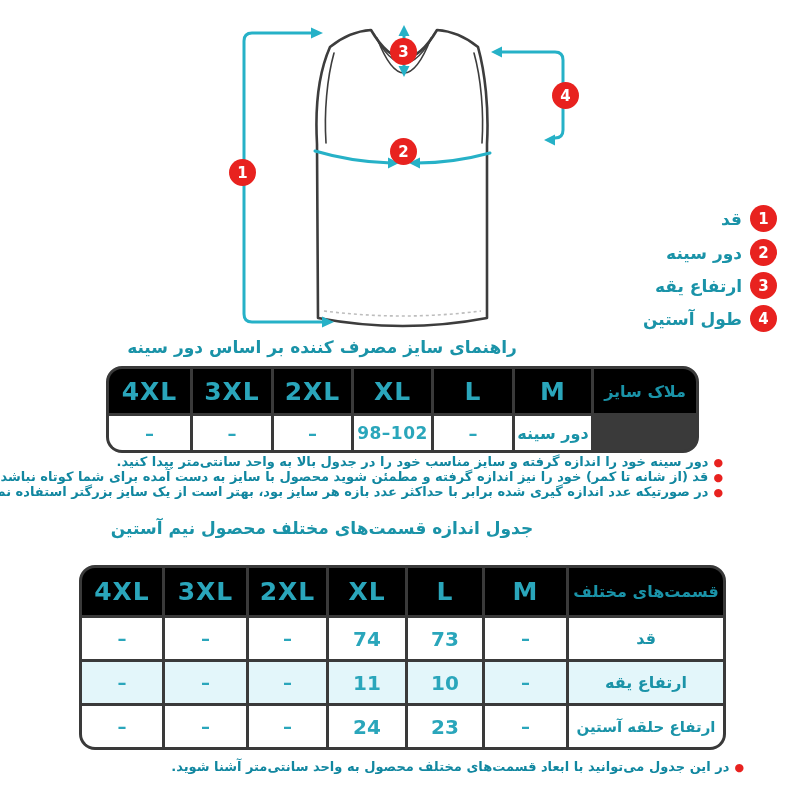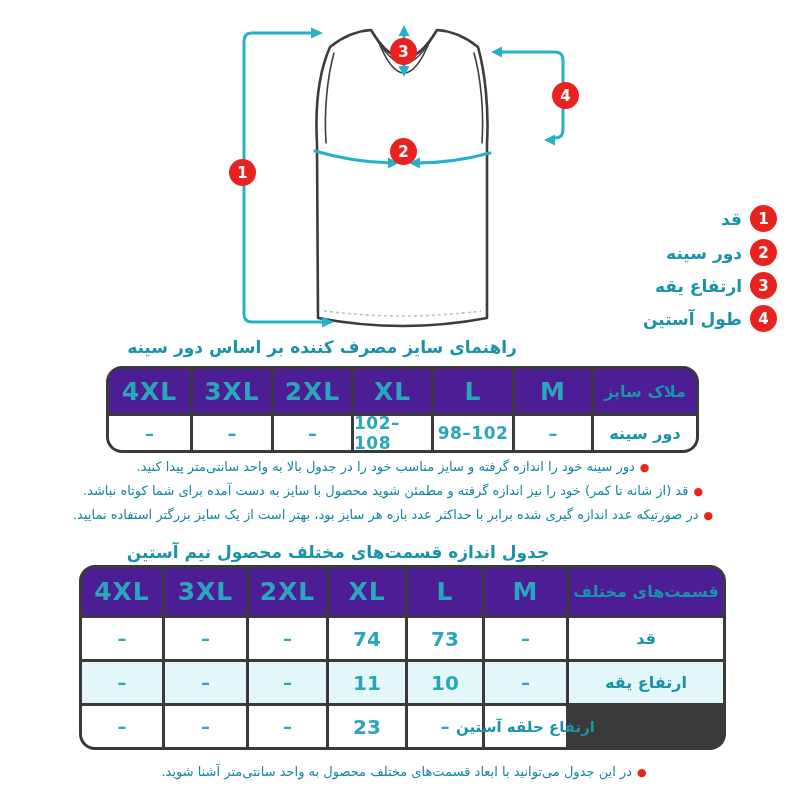--- a/index.html
+++ b/index.html
@@ -27,54 +27,54 @@
   .legend-label{
     color:#1a93a8;font-weight:bold;font-size:17px;direction:rtl;white-space:nowrap;
   }
   .li1{top:205px;} .li2{top:239px;} .li3{top:272px;} .li4{top:305px;}
   
   .sec-title{
     position:absolute;left:0;width:644px;text-align:center;
     color:#1a93a8;font-weight:bold;font-size:17px;direction:rtl;
   }
   .t1-title{top:337px;}
-  .t2-title{top:542px;margin-left:16px;}
+  .t2-title{top:518px;}
   
   .gt{
     position:absolute;display:grid;gap:3px;
     background:#3a3a3a;border:3px solid #3a3a3a;
     border-radius:16px;overflow:hidden;
   }
   .gt.t1{
     left:106px;top:366px;
     grid-template-columns:81px 78px 77px 77px 78px 76px 102px;
     grid-template-rows:44px 34px;
   }
   .gt.t2{
     left:79px;top:565px;
     grid-template-columns:80px 81px 77px 76px 74px 81px 154px;
     grid-template-rows:47px 41px 41px 41px;
   }
   .cell{display:flex;align-items:center;justify-content:center;background:#fff;}
-  .hcell{background:#4c1d95;}
+  .hcell{background:#000000;}
   .shade{background:#e3f6fa;}
   .size-label{font-size:25px;font-weight:bold;color:#2aa6bb;letter-spacing:1px;}
   .fa-label{color:#1a93a8;font-weight:bold;font-size:16px;direction:rtl;white-space:nowrap;}
   .fa-label.small{font-size:15px;text-align:right;}
   .val{font-size:20px;font-weight:bold;color:#2aa6bb;}
   .range{font-size:17px;font-weight:bold;color:#2aa6bb;letter-spacing:0.5px;}
   .dash{font-size:18px;font-weight:bold;color:#2aa6bb;}
   
   .notes{
     position:absolute;direction:rtl;text-align:right;
   }
   .notes1{top:455px;right:77px;width:660px;}
   .notes2{top:760px;right:56px;width:680px;}
   .note-line{
-    font-size:13px;font-weight:normal;color:#1187a0;line-height:23px;white-space:nowrap;text-align:center;
+    font-size:13px;font-weight:bold;color:#1187a0;line-height:14px;white-space:nowrap;
   }
   .bullet{color:#e8221f;font-size:11px;margin-left:5px;}
   svg{position:absolute;left:0;top:0;}
 </style>
 </head>
 <body>
 
 <svg width="800" height="340" viewBox="0 0 800 340">
 
   <g stroke="#3d3d3d" fill="#ffffff" stroke-width="2.6" stroke-linejoin="round" stroke-linecap="round">
@@ -175,23 +175,20 @@
   <div class="cell">
       <span class="dash">–</span>
     </div>
   <div class="cell">
       <span class="dash">–</span>
     </div>
   <div class="cell">
       <span class="dash">–</span>
     </div>
   <div class="cell">
-      <span class="range">102–108</span>
-    </div>
-  <div class="cell">
       <span class="range">98–102</span>
     </div>
   <div class="cell">
       <span class="dash">–</span>
     </div>
   <div class="cell">
       <span class="fa-label">دور سینه</span>
     </div>
 </div>
 
@@ -273,20 +270,23 @@
   <div class="cell">
       <span class="dash">–</span>
     </div>
   <div class="cell">
       <span class="dash">–</span>
     </div>
   <div class="cell">
       <span class="dash">–</span>
     </div>
   <div class="cell">
+      <span class="val">24</span>
+    </div>
+  <div class="cell">
       <span class="val">23</span>
     </div>
   <div class="cell">
       <span class="dash">–</span>
     </div>
   <div class="cell">
       <span class="fa-label small">ارتفاع حلقه آستین</span>
     </div>
 </div>
 

